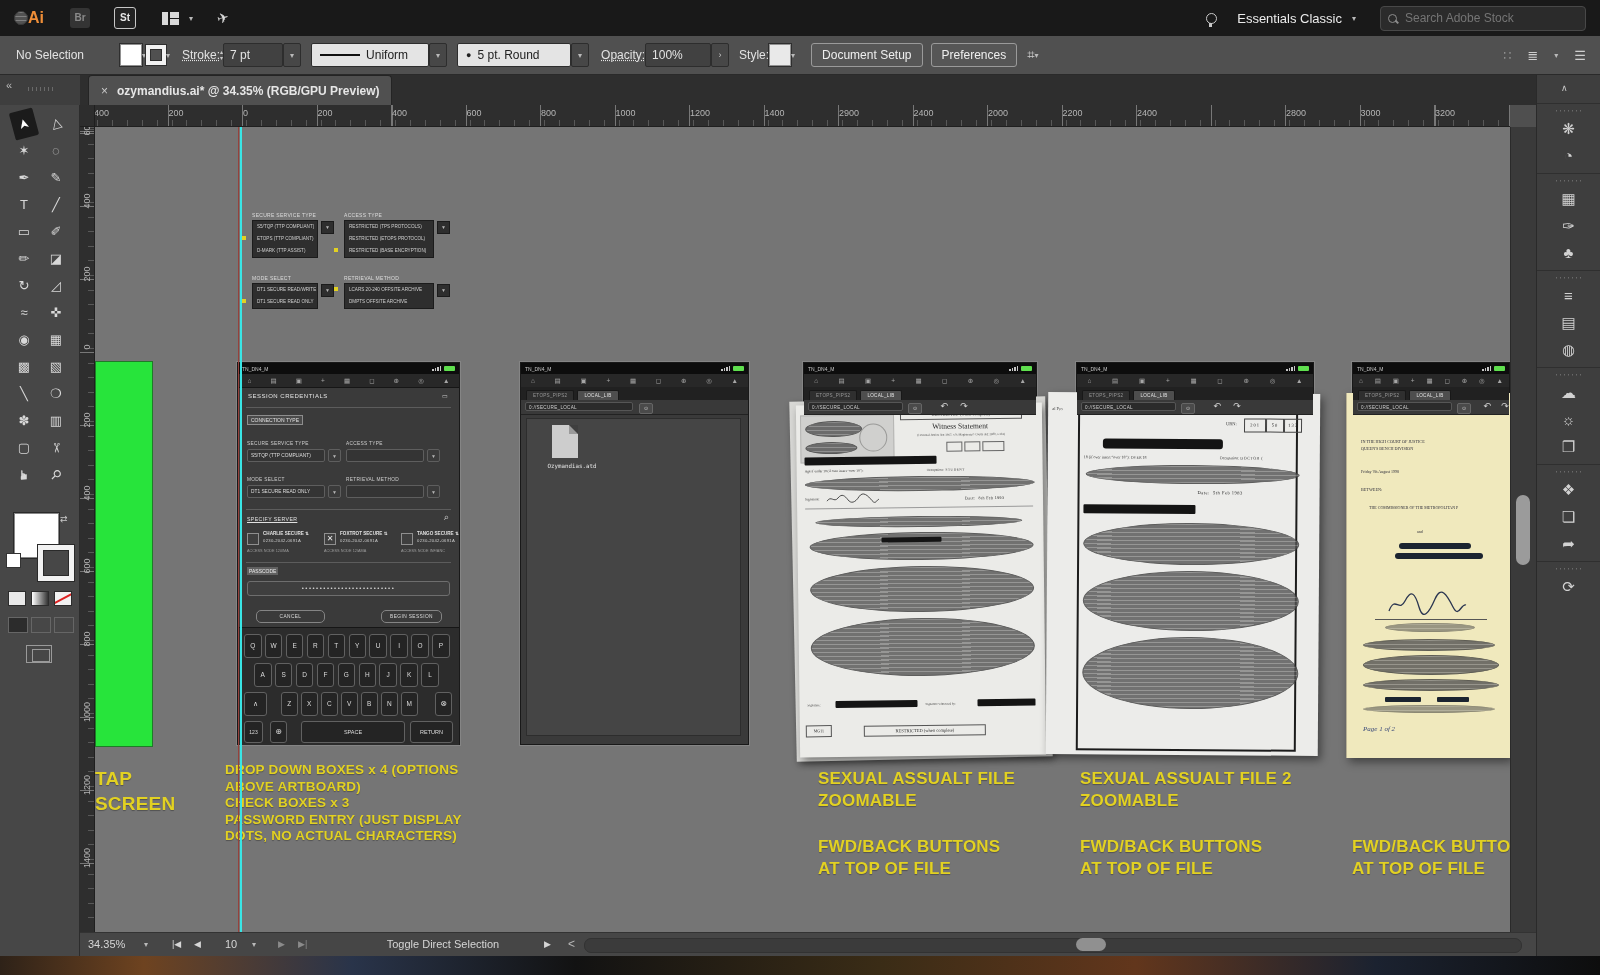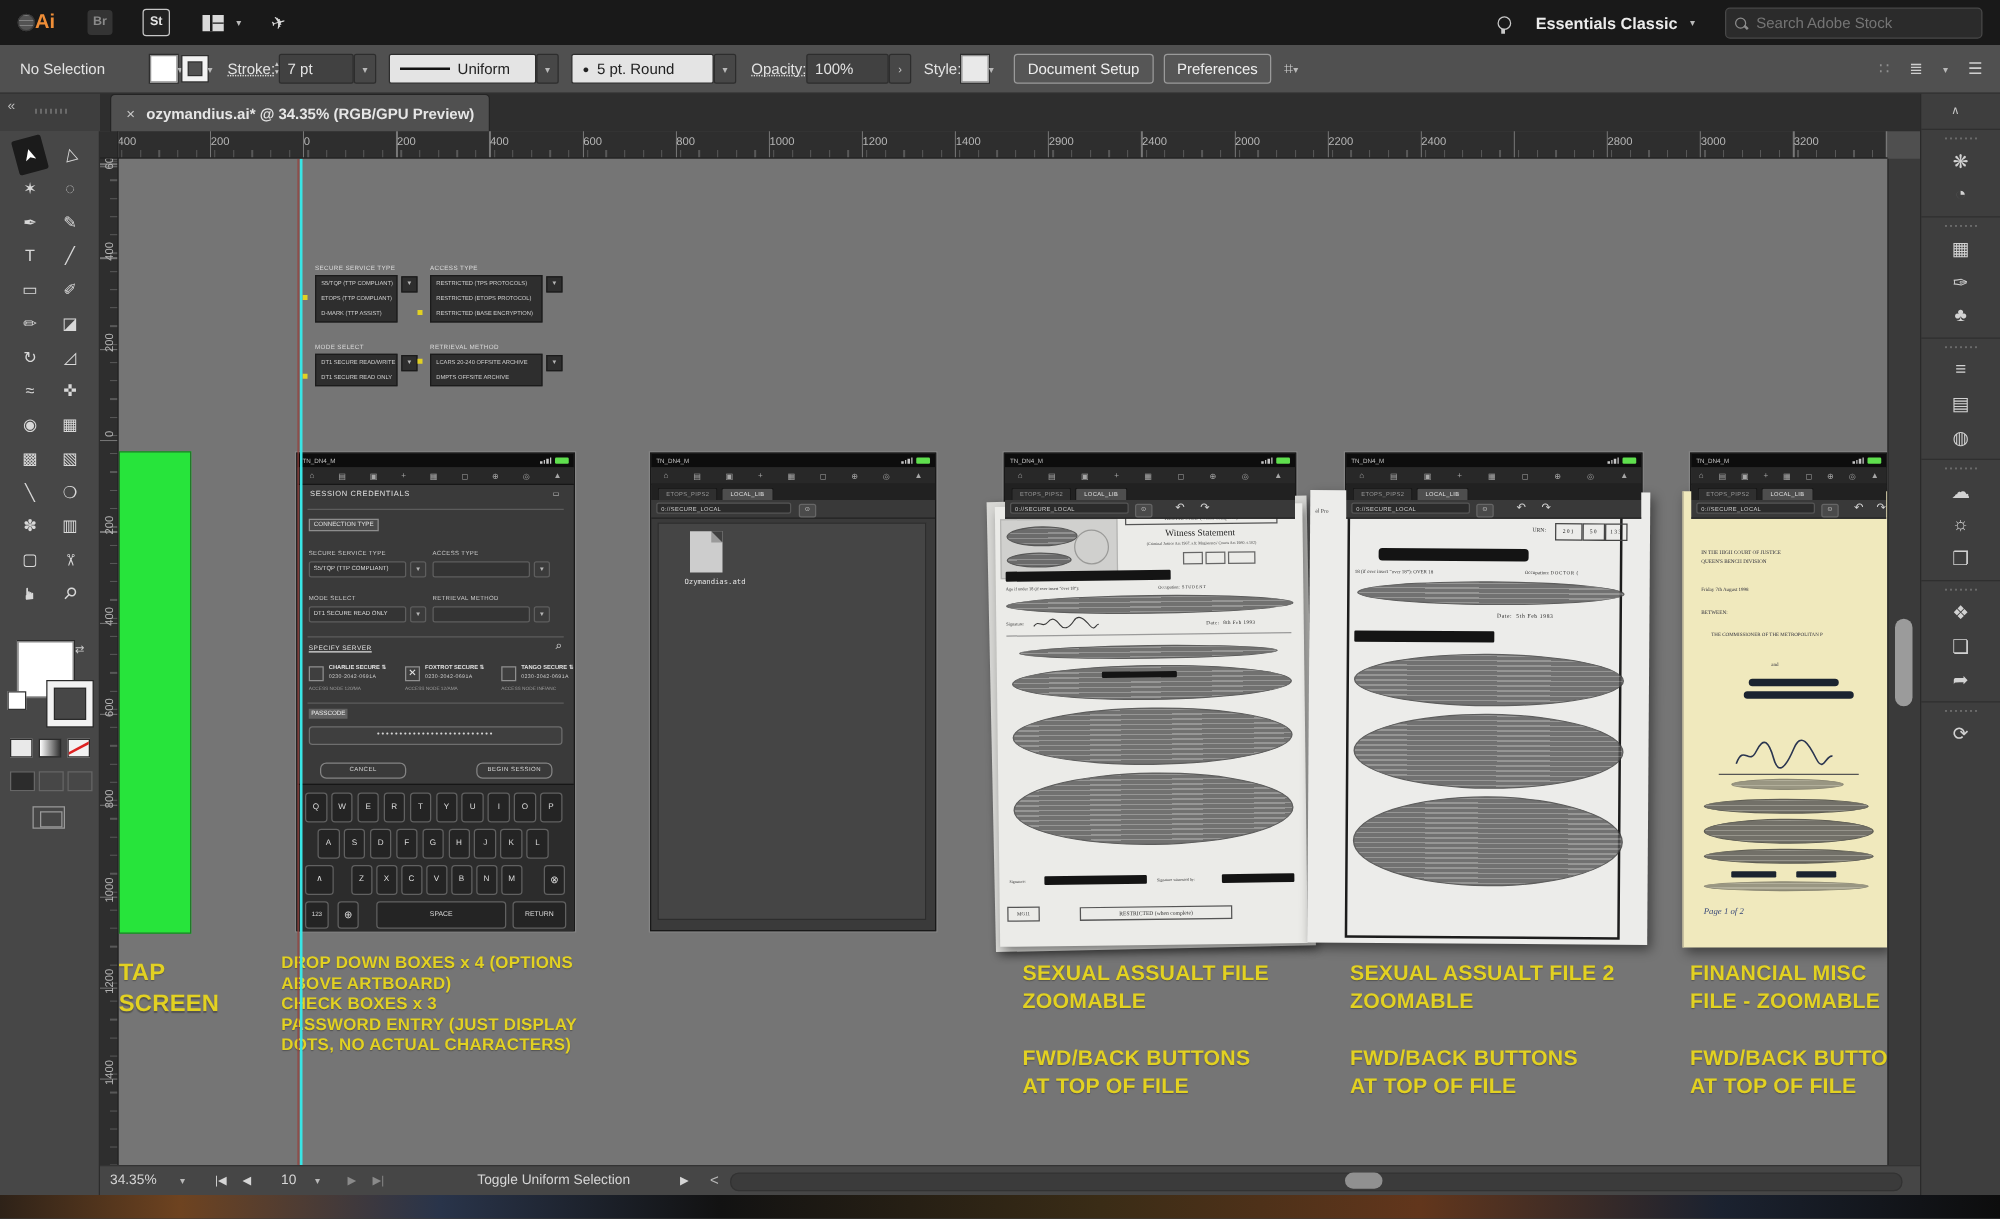--- a/index.html
+++ b/index.html
@@ -14,21 +14,21 @@
   .appbox{width:20px;height:20px;border-radius:3px;text-align:center;line-height:20px;font-size:10px;font-weight:bold;}
   .br{background:#343434;color:#8a8a8a;margin-left:16px;}
   .st{border:1px solid #c7c7c7;color:#e6e6e6;margin-left:14px;background:#222;}
   .layicon{width:17px;height:13px;background:#d9d9d9;position:relative;margin-left:16px;}
   .layicon:before{content:"";position:absolute;left:6px;top:0;width:1.5px;height:13px;background:#191919;}
   .layicon:after{content:"";position:absolute;left:8px;top:6px;width:9px;height:1.5px;background:#191919;}
   .chev{color:#b9b9b9;font-size:8px;}
   .rocket{color:#d9d9d9;font-size:14px;transform:rotate(-15deg);margin-left:14px;}
   .bulb{width:9px;height:9px;border:1.5px solid #c9c9c9;border-radius:50%;position:relative;}
   .bulb:after{content:"";position:absolute;left:2px;top:9px;width:3px;height:4px;background:#c9c9c9;}
-  .wsname{color:#ececec;font-weight:bold;font-size:13px;margin-left:10px;}
+  .wsname{color:#ececec;font-weight:normal;font-size:13px;margin-left:10px;}
   .searchbox{width:190px;height:23px;background:#2b2b2b;border:1px solid #484848;border-radius:4px;
              display:flex;align-items:center;padding:0 7px;gap:6px;margin-left:14px;}
   .mag{width:7px;height:7px;border:1.5px solid #8d8d8d;border-radius:50%;position:relative;flex:none;}
   .mag:after{content:"";position:absolute;left:6px;top:6px;width:4px;height:1.5px;background:#8d8d8d;transform:rotate(45deg);}
   .searchbox input{background:none;border:none;outline:none;color:#9a9a9a;font-size:12px;width:150px;font-family:inherit;}
   
   #controlbar{position:absolute;left:0;top:36px;width:1600px;height:39px;background:#505050;
               border-bottom:1px solid #2a2a2a;display:flex;align-items:center;padding-left:16px;
               box-sizing:border-box;font-size:12px;color:#e3e3e3;}
   .cbl{white-space:nowrap;}
@@ -650,22 +650,20 @@
 PASSWORD ENTRY (JUST DISPLAY
 DOTS, NO ACTUAL CHARACTERS)</div>
         <div style="position: absolute; left: 818px; top: 768px; font-size: 17px; line-height: 22px; font-weight: bold; color: rgb(226, 209, 34); white-space: pre; letter-spacing: 0.2px; text-shadow: rgba(0, 0, 0, 0.3) 0px 1px 1px; z-index: 5;">SEXUAL ASSUALT FILE
 ZOOMABLE</div>
         <div style="position: absolute; left: 818px; top: 836px; font-size: 17px; line-height: 22px; font-weight: bold; color: rgb(226, 209, 34); white-space: pre; letter-spacing: 0.2px; text-shadow: rgba(0, 0, 0, 0.3) 0px 1px 1px; z-index: 5;">FWD/BACK BUTTONS
 AT TOP OF FILE</div>
         <div style="position: absolute; left: 1080px; top: 768px; font-size: 17px; line-height: 22px; font-weight: bold; color: rgb(226, 209, 34); white-space: pre; letter-spacing: 0.2px; text-shadow: rgba(0, 0, 0, 0.3) 0px 1px 1px; z-index: 5;">SEXUAL ASSUALT FILE 2
 ZOOMABLE</div>
         <div style="position: absolute; left: 1080px; top: 836px; font-size: 17px; line-height: 22px; font-weight: bold; color: rgb(226, 209, 34); white-space: pre; letter-spacing: 0.2px; text-shadow: rgba(0, 0, 0, 0.3) 0px 1px 1px; z-index: 5;">FWD/BACK BUTTONS
 AT TOP OF FILE</div>
-        <div style="position: absolute; left: 1352px; top: 768px; font-size: 17px; line-height: 22px; font-weight: bold; color: rgb(226, 209, 34); white-space: pre; letter-spacing: 0.2px; text-shadow: rgba(0, 0, 0, 0.3) 0px 1px 1px; z-index: 5;">FINANCIAL MISC
-FILE - ZOOMABLE</div>
         <div style="position: absolute; left: 1352px; top: 836px; font-size: 17px; line-height: 22px; font-weight: bold; color: rgb(226, 209, 34); white-space: pre; letter-spacing: 0.2px; text-shadow: rgba(0, 0, 0, 0.3) 0px 1px 1px; z-index: 5;">FWD/BACK BUTTONS
 AT TOP OF FILE</div>
       </div>
   </div>
 
   <div id="vscroll">
     <div style="position:absolute;left:5px;top:368px;width:14px;height:70px;background:#9b9b9b;border-radius:7px"></div>
   </div>
   <div id="dock">
     <div style="height:28px;position:relative">
@@ -710,21 +708,21 @@
 
   <div id="statusbar">
     <span class="sbi" style="left:8px">34.35%</span>
     <span class="sbi chev" style="left:64px">▾</span>
     <span class="sbi" style="left:92px;font-size:9px">|◀</span>
     <span class="sbi" style="left:114px;font-size:9px">◀</span>
     <span class="sbi" style="left:134px;width:34px;text-align:center">10</span>
     <span class="sbi chev" style="left:172px">▾</span>
     <span class="sbi" style="left:198px;font-size:9px;color:#8a8a8a">▶</span>
     <span class="sbi" style="left:218px;font-size:9px;color:#8a8a8a">▶|</span>
-    <span class="sbi" style="left:268px;width:190px;text-align:center">Toggle Uniform Selection</span>
+    <span class="sbi" style="left:268px;width:190px;text-align:center">Toggle Direct Selection</span>
     <span class="sbi" style="left:464px;font-size:9px">▶</span>
     <span class="sbi" style="left:488px;color:#b9b9b9;font-size:12px">&lt;</span>
     <span class="sbi" style="left:504px;width:936px;height:13px;top:5px;background:#3b3b3b;border:1px solid #323232;border-radius:7px"></span>
     <span class="sbi" style="left:996px;width:30px;height:13px;top:5px;background:#909090;border-radius:7px"></span>
   </div>
 
   <div id="bottomstrip"></div>
 </div>
 
 </body></html>

